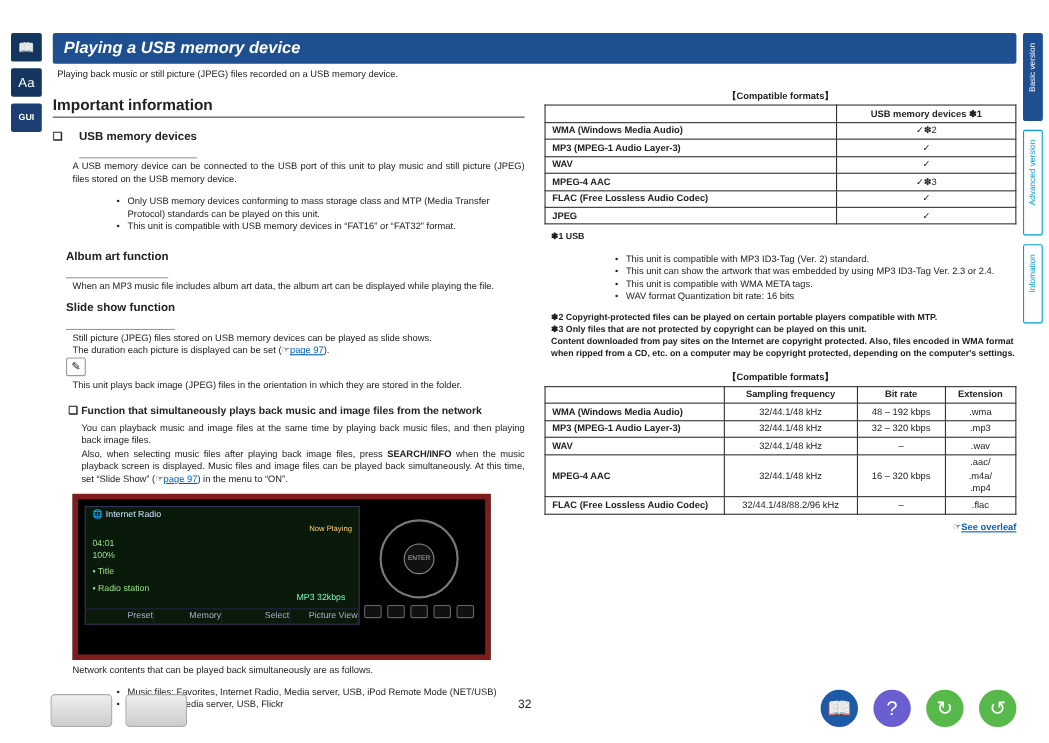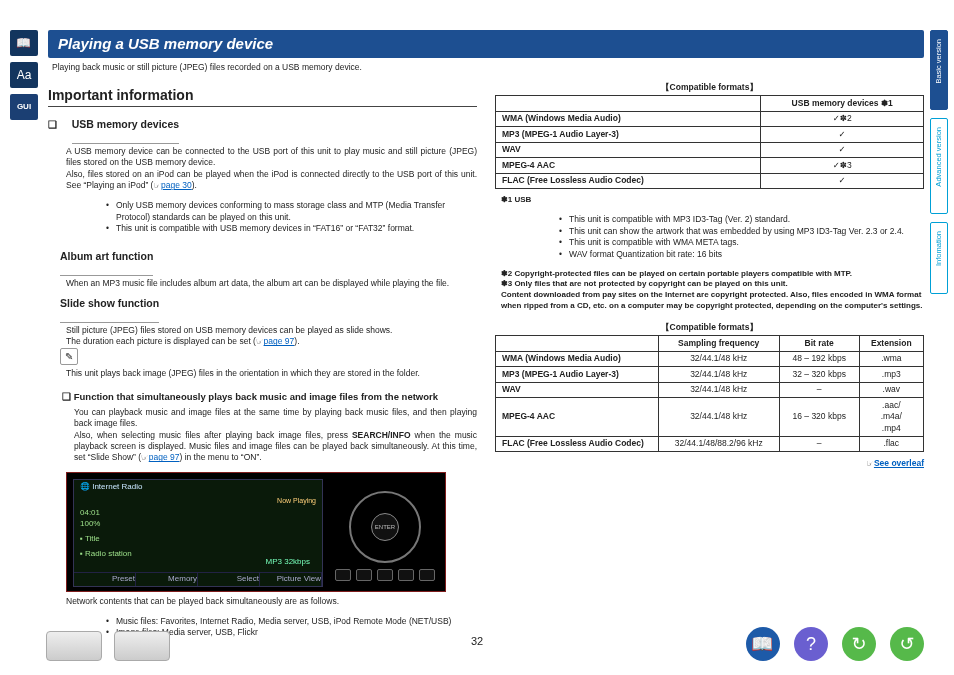--- a/index.html
+++ b/index.html
@@ -40,21 +40,21 @@
   .tcap{text-align:center;font-weight:bold;font-size:8.5px;margin:4px 0 2px;}
   table.grid{width:100%;border-collapse:collapse;font-size:8.5px;}
   table.grid th,table.grid td{border:1px solid #333;padding:1.5px 6px;}
   table.grid th{font-weight:bold;text-align:center;}
   table.grid td.c{text-align:center;}
   .starnote{font-size:8px;margin-left:6px;font-weight:bold;}
   .overleaf{float:right;margin-top:6px;font-size:8.5px;}
   .pointer{font-family:sans-serif;}
 
   
-  .player{margin:8px auto 4px 18px;width:380px;height:120px;background:#000;border:1px solid #7f1d1d;position:relative;color:#cfe;font-size:8px;}
+  .player{margin:8px auto 4px 18px;width:380px;height:151px;background:#000;border:5px solid #7f1d1d;position:relative;color:#cfe;font-size:8px;}
   .player .lcd{position:absolute;left:6px;top:6px;width:250px;height:108px;background:#0a1a0a;border:1px solid #335;}
   .player .lcd .row{padding:2px 6px;color:#9de08a;}
   .player .lcd .hdr{color:#c8e6ff;}
   .player .lcd .np{color:#ffd07a;font-size:7px;text-align:right;padding:1px 6px;}
   .player .lcd .ft{position:absolute;left:0;right:0;bottom:0;display:flex;color:#aac;border-top:1px solid #224;}
   .player .lcd .ft div{flex:1;text-align:right;padding:1px 0;border-right:1px solid #224;}
   .player .pad{position:absolute;right:10px;top:12px;width:100px;height:96px;}
   .ring{position:absolute;left:14px;top:6px;width:72px;height:72px;border:2px solid #777;border-radius:50%;}
   .ring .cbtn{position:absolute;left:50%;top:50%;width:28px;height:28px;margin:-14px 0 0 -14px;border:1px solid #888;border-radius:50%;background:#111;color:#bbb;font-size:6px;display:flex;align-items:center;justify-content:center;}
   .transport{position:absolute;left:0;right:0;bottom:0;display:flex;justify-content:space-between;}
@@ -100,23 +100,20 @@
     <div class="titlebar">Playing a USB memory device</div>
     <div class="sub">Playing back music or still picture (JPEG) files recorded on a USB memory device.</div>
 
     <div class="cols">
 
       <div class="col">
         <h2>Important information</h2>
 
         <div><span class="q">❏ </span><h3>USB memory devices</h3></div>
         <div class="body">A USB memory device can be connected to the USB port of this unit to play music and still picture (JPEG) files stored on the USB memory device.</div>
-        <div class="body">
-          <span>Also, files stored on an iPod can be played when the iPod is connected directly to the USB port of this unit. See “Playing an iPod” (</span><span class="pointer">☞</span><a class="link" href="#">page 30</a><span>).</span>
-        </div>
         <ul class="bul">
           <li>Only USB memory devices conforming to mass storage class and MTP (Media Transfer Protocol) standards can be played on this unit.</li>
           <li>This unit is compatible with USB memory devices in “FAT16” or “FAT32” format.</li>
         </ul>
 
         <div><h3>Album art function</h3></div>
         <div class="body">When an MP3 music file includes album art data, the album art can be displayed while playing the file.</div>
 
         <div><h3>Slide show function</h3></div>
         <div class="body">Still picture (JPEG) files stored on USB memory devices can be played as slide shows.</div>
@@ -192,20 +189,24 @@
                 <td class="c">✓</td>
               </tr>
           <tr>
                 <td><b>MPEG-4 AAC</b></td>
                 <td class="c">✓✽3</td>
               </tr>
           <tr>
                 <td><b>FLAC (Free Lossless Audio Codec)</b></td>
                 <td class="c">✓</td>
               </tr>
+          <tr>
+                <td><b>JPEG</b></td>
+                <td class="c">✓</td>
+              </tr>
         </tbody>
           </table>
 
         <div class="starnote" style="margin-top:6px">✽1  USB</div>
         <ul class="bul" style="margin-left:24px">
           <li>This unit is compatible with MP3 ID3-Tag (Ver. 2) standard.</li>
           <li>This unit can show the artwork that was embedded by using MP3 ID3-Tag Ver. 2.3 or 2.4.</li>
           <li>This unit is compatible with WMA META tags.</li>
           <li>WAV format Quantization bit rate: 16 bits</li>
         </ul>

